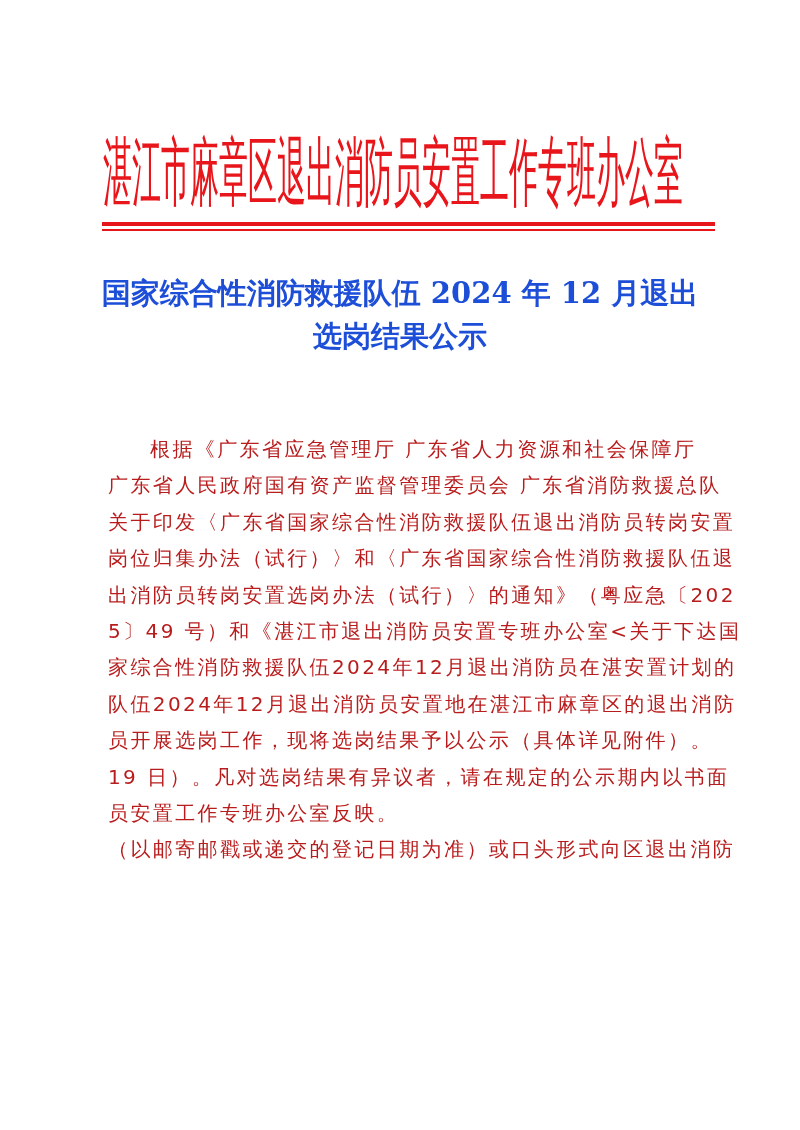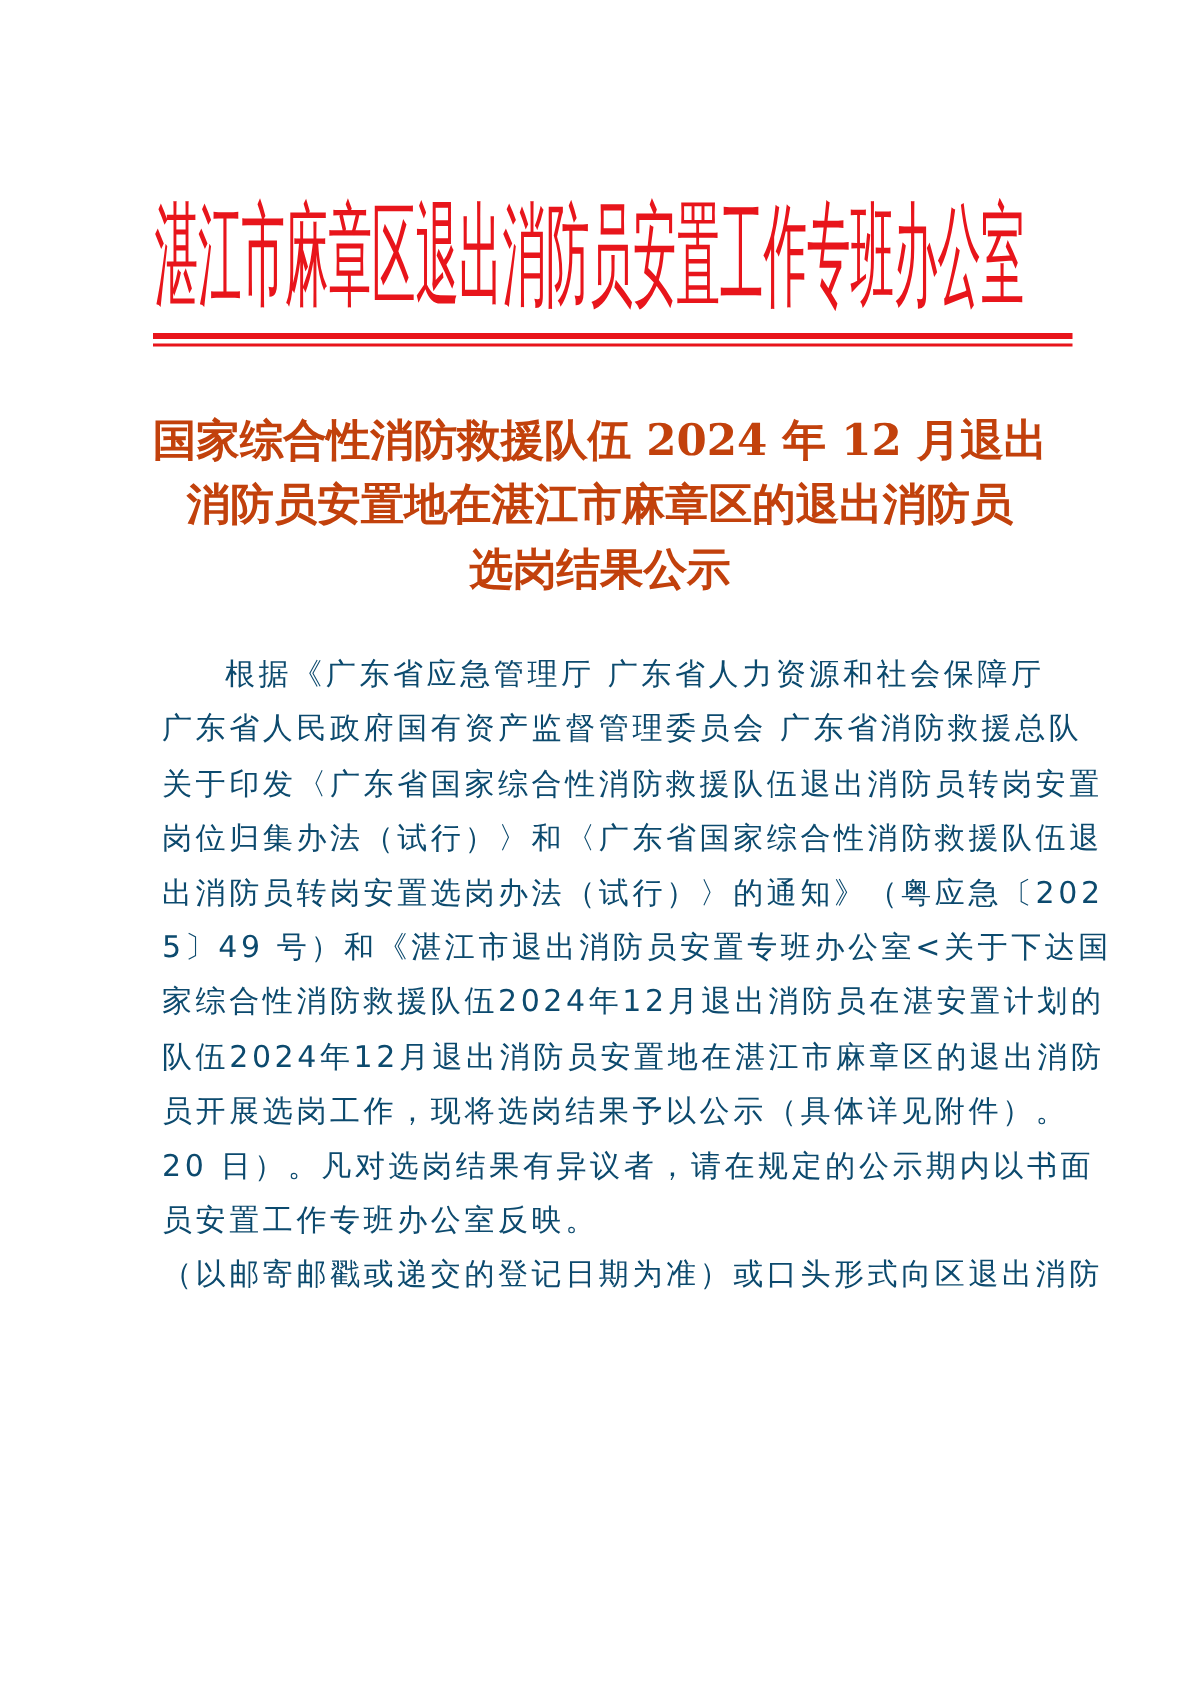--- a/index.html
+++ b/index.html
@@ -58,35 +58,35 @@
     .doc-title {
       position: absolute;
       left: 100px;
       top: 272px;
       width: 600px;
       text-align: center;
       font-family: "DejaVu Serif", "Liberation Serif", serif;
       font-weight: bold;
       font-size: 29px;
       line-height: 43px;
-      color: #c2410c;
+      color: #1d4ed8;
     }
     .doc-title .line {
       display: block;
       white-space: nowrap;
     }
     .body-text {
       position: absolute;
       left: 108px;
       top: 431px;
       width: 592px;
       font-family: "DejaVu Sans", "Liberation Sans", sans-serif;
       font-size: 20px;
       line-height: 36.4px;
-      color: #0c4a6e;
+      color: #b91c1c;
       letter-spacing: 2.4px;
     }
     .body-text .line {
       display: block;
       white-space: nowrap;
     }
     .body-text .indent {
       padding-left: 42px;
     }
   </style>
@@ -94,34 +94,33 @@
 <body>
 
 <div class="letterhead">
   <div class="letterhead-text">湛江市麻章区退出消防员安置工作专班办公室</div>
 </div>
 <div class="rule-thick"></div>
 <div class="rule-thin"></div>
 
 <div class="doc-title">
   <span class="line">国家综合性消防救援队伍 2024 年 12 月退出</span>
-  <span class="line">消防员安置地在湛江市麻章区的退出消防员</span>
   <span class="line">选岗结果公示</span>
 </div>
 
 <div class="body-text">
   <div>
     <span class="line indent">根据《广东省应急管理厅 广东省人力资源和社会保障厅</span>
     <span class="line">广东省人民政府国有资产监督管理委员会 广东省消防救援总队</span>
     <span class="line">关于印发〈广东省国家综合性消防救援队伍退出消防员转岗安置</span>
     <span class="line">岗位归集办法（试行）〉和〈广东省国家综合性消防救援队伍退</span>
     <span class="line">出消防员转岗安置选岗办法（试行）〉的通知》（粤应急〔202</span>
     <span class="line">5〕49 号）和《湛江市退出消防员安置专班办公室&lt;关于下达国</span>
     <span class="line">家综合性消防救援队伍2024年12月退出消防员在湛安置计划的</span>
     <span class="line">队伍2024年12月退出消防员安置地在湛江市麻章区的退出消防</span>
     <span class="line">员开展选岗工作，现将选岗结果予以公示（具体详见附件）。</span>
   </div>
   <div>
-    <span class="line">20 日）。凡对选岗结果有异议者，请在规定的公示期内以书面</span>
+    <span class="line">19 日）。凡对选岗结果有异议者，请在规定的公示期内以书面</span>
     <span class="line">员安置工作专班办公室反映。</span>
     <span class="line">（以邮寄邮戳或递交的登记日期为准）或口头形式向区退出消防</span>
   </div>
 </div>
 
 </body></html>

